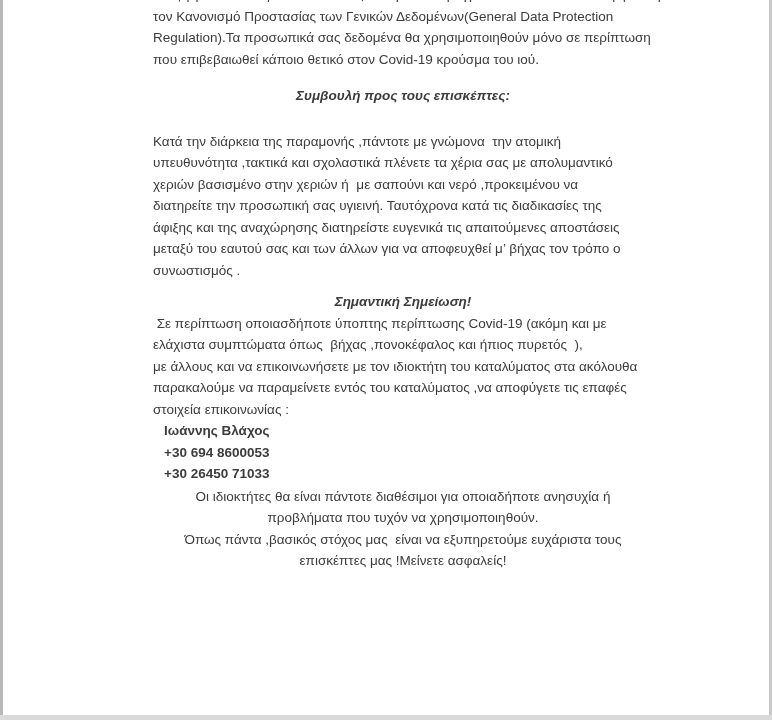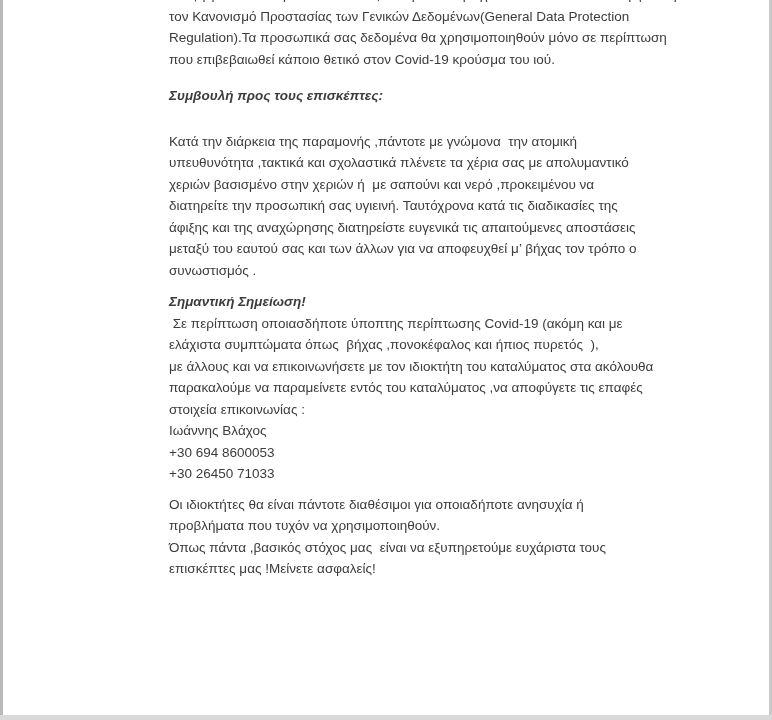--- a/index.html
+++ b/index.html
@@ -17,35 +17,35 @@
   .edge-right {
     position: absolute; right: 0; top: 0; bottom: 0; width: 3px;
     background: #c9c9c9;
   }
   .edge-bottom {
     position: absolute; left: 0; right: 0; bottom: 0; height: 5px;
     background: #d9d9d9;
   }
   .doc {
     position: absolute;
-    left: 169px; top: 0; width: 500px;
+    left: 153px; top: 0; width: 500px;
     color: #3c3c3c;
     font-size: 13.5px;
     line-height: 21.5px;
   }
   .line { white-space: pre; }
   .block { margin: 0; }
-  .block.heading { font-weight: bold; font-style: italic; }
-  .block.bold { font-weight: normal; }
+  .block.heading { font-weight: bold; font-style: italic; text-align: center; }
+  .block.bold { font-weight: bold; margin-left: 11px; }
   .clipped-line { margin-top: -16px; white-space: pre; }
   
   .doc > :nth-child(3) { margin-top: 15px; }  
   .doc > :nth-child(4) { margin-top: 24px; }  
   .doc > :nth-child(5) { margin-top: 10px; }   
-  .doc > :nth-child(8) { margin-top: 9px; }  
+  .doc > :nth-child(8) { margin-top: 1px; text-align: center; }  
 </style>
 </head>
 <body>
 
 <div class="edge-left"></div>
 <div class="edge-right"></div>
 <div class="edge-bottom"></div>
 
 <div class="doc">
   <div class="clipped-line">επεξεργασία των προσωπικών σας δεδομένων πραγματοποιείται πάντοτε σύμφωνα με</div>

